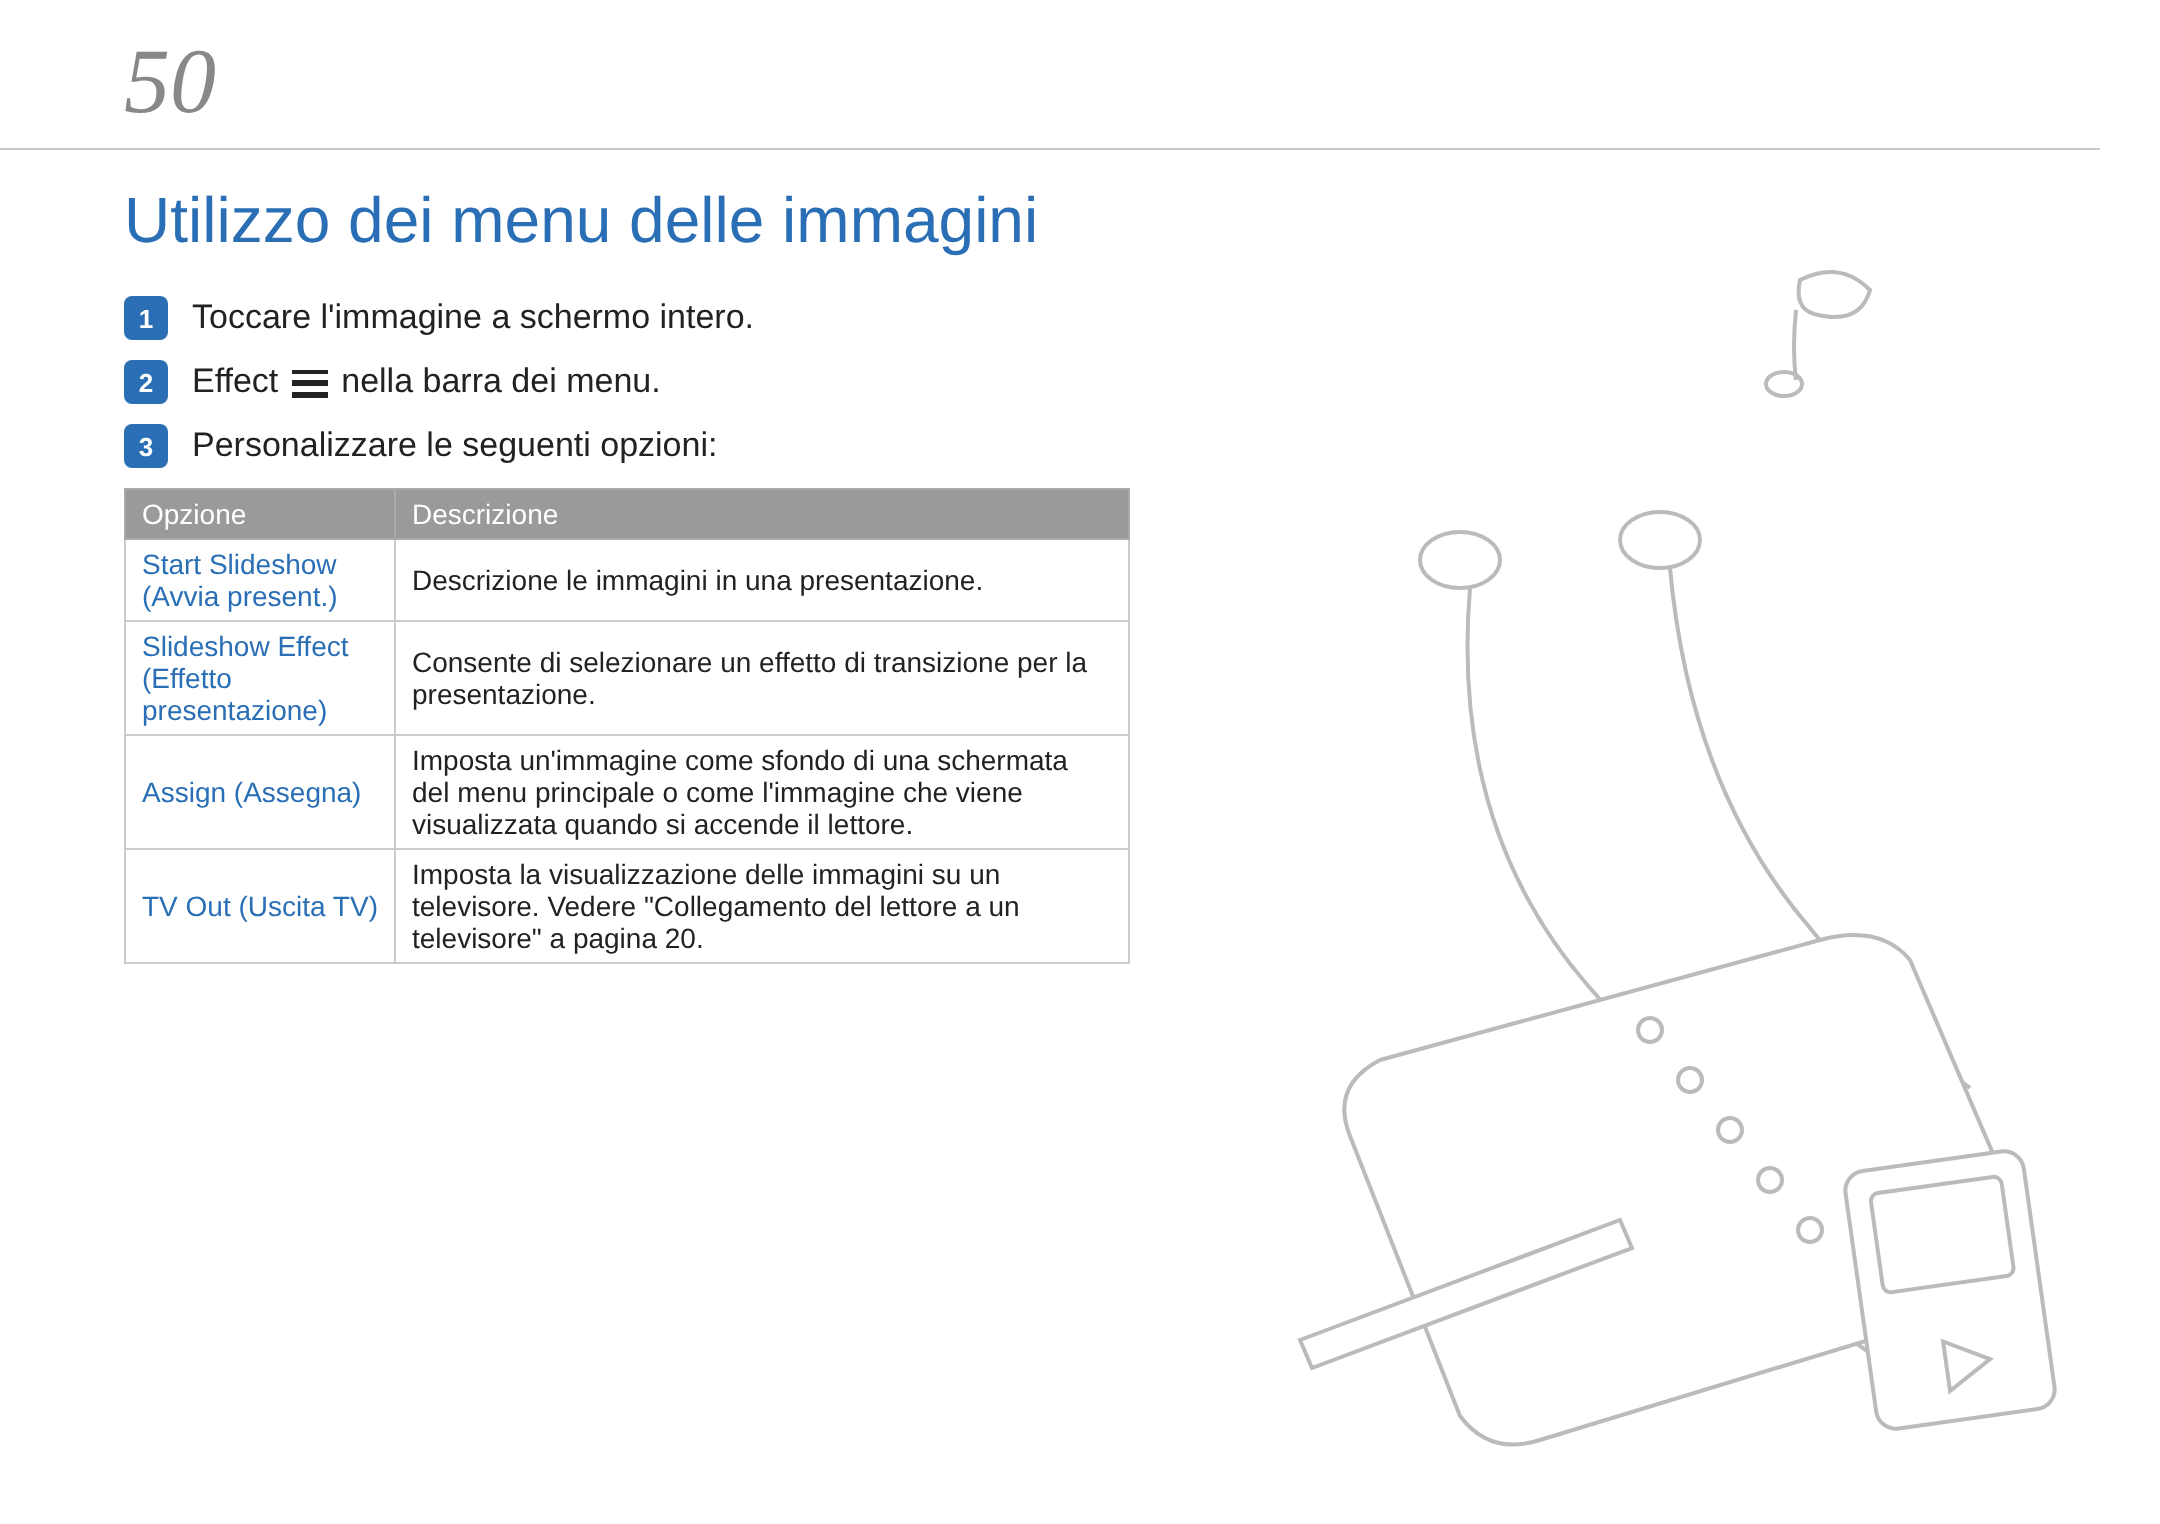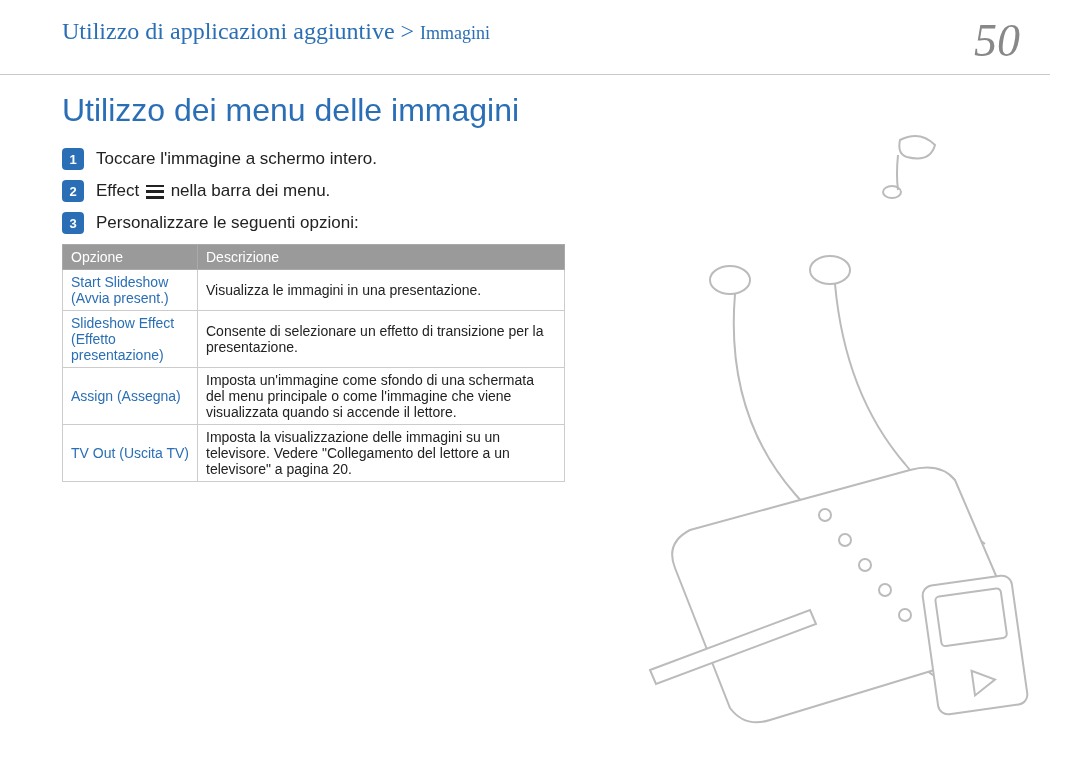--- a/index.html
+++ b/index.html
@@ -122,23 +122,20 @@
   }
   .illustration svg {
     width: 100%;
     height: 100%;
   }
 </style>
 </head>
 <body>
 
 <div class="header">
-  <div class="breadcrumb">
-    <span>Utilizzo di applicazioni aggiuntive &gt; </span><span class="sub">Immagini</span>
-  </div>
   <div class="pagenum">50</div>
 </div>
 
 <div class="content">
   <h1>Utilizzo dei menu delle immagini</h1>
 
   <ul class="steps">
     <li>
       <span class="step-badge">1</span>
       <span>Toccare l'immagine a schermo intero.</span>
@@ -164,21 +161,21 @@
   <table class="options">
     <thead>
       <tr>
         <th>Opzione</th>
         <th>Descrizione</th>
       </tr>
     </thead>
     <tbody>
       <tr>
         <td class="opt">Start Slideshow (Avvia present.)</td>
-        <td>Visualizza le immagini in una presentazione.</td>
+        <td>Descrizione le immagini in una presentazione.</td>
       </tr>
       <tr>
         <td class="opt">Slideshow Effect (Effetto presentazione)</td>
         <td>Consente di selezionare un effetto di transizione per la presentazione.</td>
       </tr>
       <tr>
         <td class="opt">Assign (Assegna)</td>
         <td>Imposta un'immagine come sfondo di una schermata del menu principale o come l'immagine che viene visualizzata quando si accende il lettore.</td>
       </tr>
       <tr>

